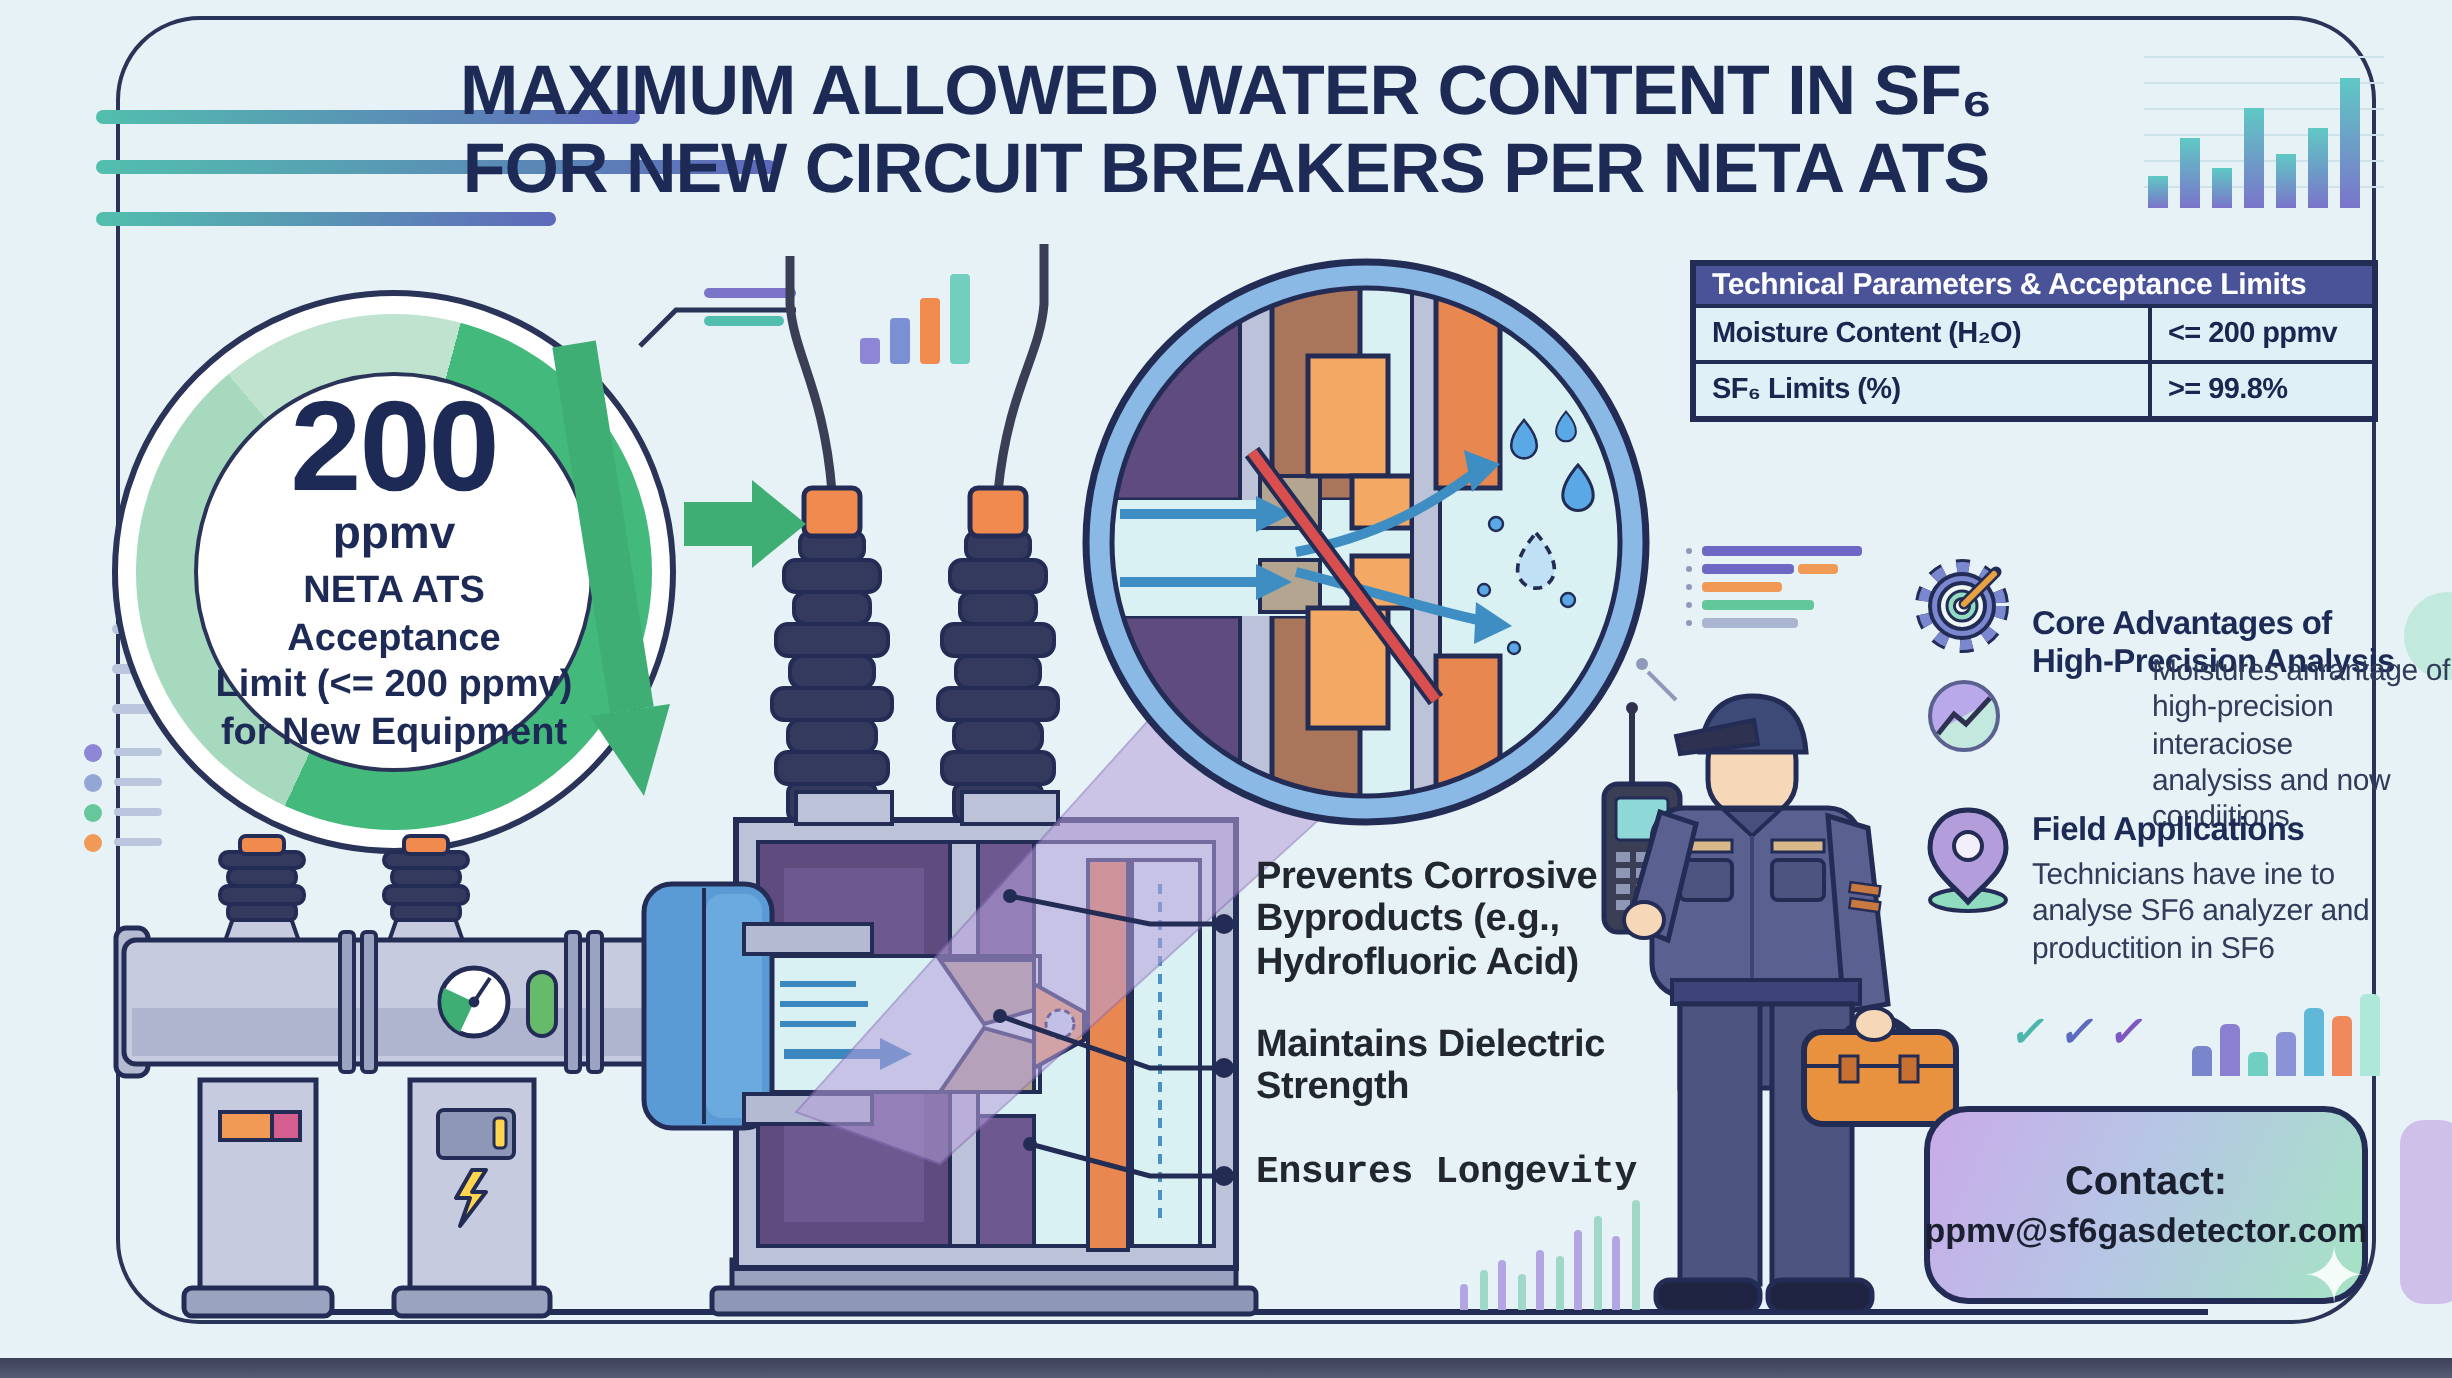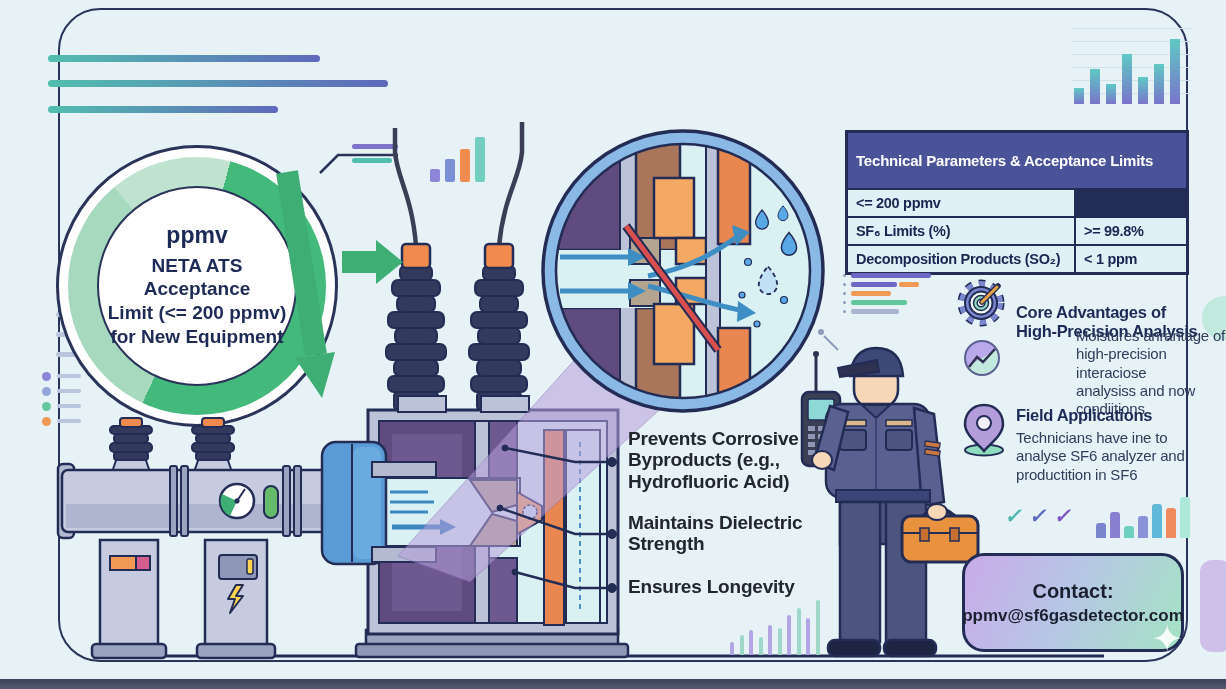--- a/index.html
+++ b/index.html
@@ -20,21 +20,21 @@
         background:conic-gradient(from -40deg,#bfe3cf 0deg 55deg,#44b97c 55deg 245deg,#a6d9bd 245deg 360deg);}
   .badge-inner{position:absolute;inset:38px;border-radius:50%;background:#ffffff;border:2.5px solid #2a3358;
         display:flex;flex-direction:column;align-items:center;justify-content:center;text-align:center;}
   .badge-value{font-size:64px;font-weight:800;line-height:0.95;letter-spacing:-1px;}
   .badge-unit{font-size:23px;font-weight:800;line-height:1.05;}
   .badge-caption{margin-top:6px;font-size:19px;font-weight:700;line-height:1.25;}
 
   
   .params{position:absolute;left:845px;top:130px;width:338px;border:3px solid #232c55;background:#232c55;
           display:grid;grid-auto-rows:auto;gap:2px;}
-  .params-header{background:#4a5298;color:#fff;font-size:15px;font-weight:700;padding:19px 8px;letter-spacing:-0.2px;}
+  .params-header{background:#4a5298;color:#fff;font-size:15px;font-weight:700;padding:1px 8px;letter-spacing:-0.2px;}
   .params-row{display:grid;grid-template-columns:226px 1fr;gap:2px;}
   .params-row div{background:#dff0f6;color:#1b2550;font-size:14.5px;font-weight:600;padding:5px 8px;
           letter-spacing:-0.3px;white-space:nowrap;overflow:hidden;}
 
   
   .benefit{position:absolute;font-size:19px;font-weight:800;color:#22262f;line-height:1.12;letter-spacing:-0.2px;}
 
   
   .sec-heading{position:absolute;font-size:16.5px;font-weight:800;color:#1c2a55;line-height:1.18;letter-spacing:-0.3px;}
   .sec-body{position:absolute;font-size:15px;font-weight:500;color:#303c59;line-height:1.22;letter-spacing:-0.2px;}
@@ -102,20 +102,21 @@
   <div class="dline" style="left:57px;top:404px;width:24px;height:4px;background:#b9c6dd;"></div>
   <div class="dot" style="left:42px;top:417px;width:9px;height:9px;background:#f09a56;"></div>
   <div class="dline" style="left:57px;top:419px;width:24px;height:4px;background:#b9c6dd;"></div>
 
   <div class="dline" style="left:352px;top:144px;width:46px;height:5px;background:#7b74c9;"></div>
   <div class="dline" style="left:352px;top:158px;width:40px;height:5px;background:#52bfae;"></div>
 
   <div class="badge">
     <div class="badge-ring"></div>
     <div class="badge-inner">
+      <div class="badge-value">200</div>
       <div class="badge-unit">ppmv</div>
       <div class="badge-caption pre">NETA ATS Acceptance
 Limit (&lt;= 200 ppmv)
 for New Equipment</div>
     </div>
   </div>
 
   <svg class="illus" width="1226" height="689" viewBox="0 0 1226 689">
 
     <line x1="130" y1="656" x2="1104" y2="656" stroke="#232c55" stroke-width="3"></line>
@@ -372,42 +373,41 @@
         <path d="M922,518 Q938,500 956,518" fill="none" stroke-width="4.5"></path>
         <rect x="902" y="516" width="76" height="46" rx="9" fill="#e8913f" stroke-width="3"></rect>
         <line x1="902" y1="533" x2="978" y2="533" stroke-width="2"></line>
         <rect x="920" y="528" width="9" height="13" fill="#c87032" stroke-width="1.5"></rect>
         <rect x="950" y="528" width="9" height="13" fill="#c87032" stroke-width="1.5"></rect>
       </g>
       <ellipse cx="937" cy="512" rx="10" ry="8" fill="#f6d7b8" stroke-width="2"></ellipse>
     </g>
   </svg>
 
+  <div class="title pre">MAXIMUM ALLOWED WATER CONTENT IN SF₆
+FOR NEW CIRCUIT BREAKERS PER NETA ATS</div>
 
   <div class="params">
     <div class="params-header">Technical Parameters &amp; Acceptance Limits</div>
     <div class="params-row">
+      <div>Moisture Content (H₂O)</div>
       <div>&lt;= 200 ppmv</div>
     </div>
     <div class="params-row">
       <div>SF₆ Limits (%)</div>
       <div>&gt;= 99.8%</div>
-    </div>
-    <div class="params-row">
-      <div>Decomposition Products (SO₂)</div>
-      <div>&lt; 1 ppm</div>
     </div>
   </div>
 
   <div class="benefit pre" style="left:628px;top:512px;">Maintains Dielectric
 Strength</div>
   <div class="benefit pre" style="left:628px;top:428px;">Prevents Corrosive
 Byproducts (e.g.,
 Hydrofluoric Acid)</div>
-  <div class="benefit pre" style="left:628px;top:576px;">Ensures Longevity</div>
+  <div class="benefit pre" style="left:628px;top:576px;font-family:Liberation Mono, monospace;">Ensures Longevity</div>
 
   <svg class="icon-abs" style="left:956px;top:278px;" width="50" height="50" viewBox="-25 -25 50 50">
     <circle r="19" fill="none" stroke="#232c55" stroke-width="9" stroke-dasharray="6 6.4"></circle>
     <circle r="19" fill="none" stroke="#7b87cf" stroke-width="6" stroke-dasharray="6 6.4"></circle>
     <circle r="16" fill="#7b87cf" stroke="#232c55" stroke-width="2"></circle>
     <circle r="11.5" fill="#eef7f4" stroke="#232c55" stroke-width="2"></circle>
     <circle r="7.5" fill="#8fdcc0" stroke="#232c55" stroke-width="1.5"></circle>
     <circle r="3.8" fill="#ffffff" stroke="#232c55" stroke-width="1.5"></circle>
     <line x1="1" y1="-1" x2="17" y2="-17" stroke="#232c55" stroke-width="5.5" stroke-linecap="round"></line>
     <line x1="1" y1="-1" x2="16" y2="-16" stroke="#e8a23f" stroke-width="3" stroke-linecap="round"></line>

